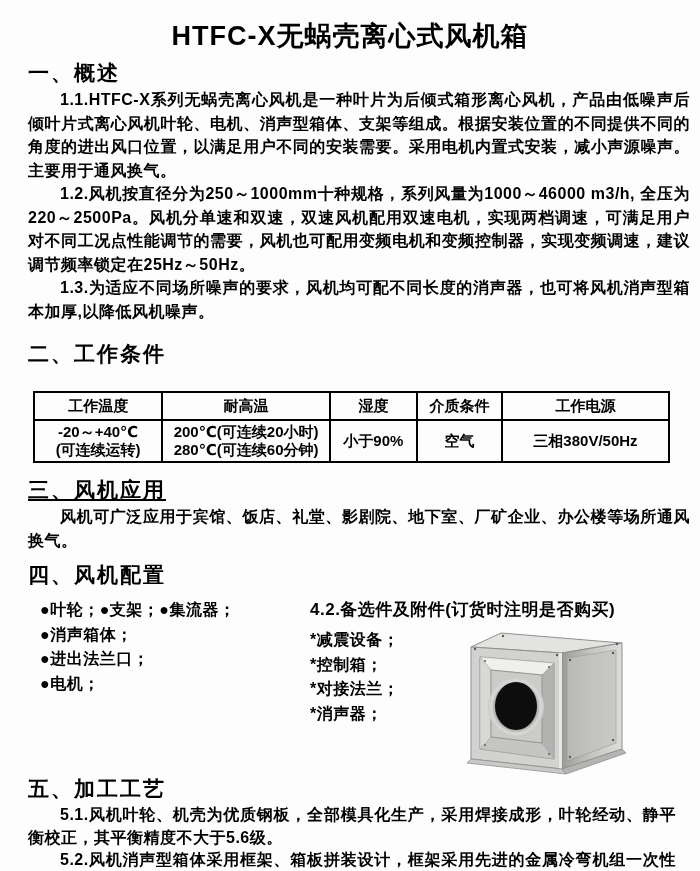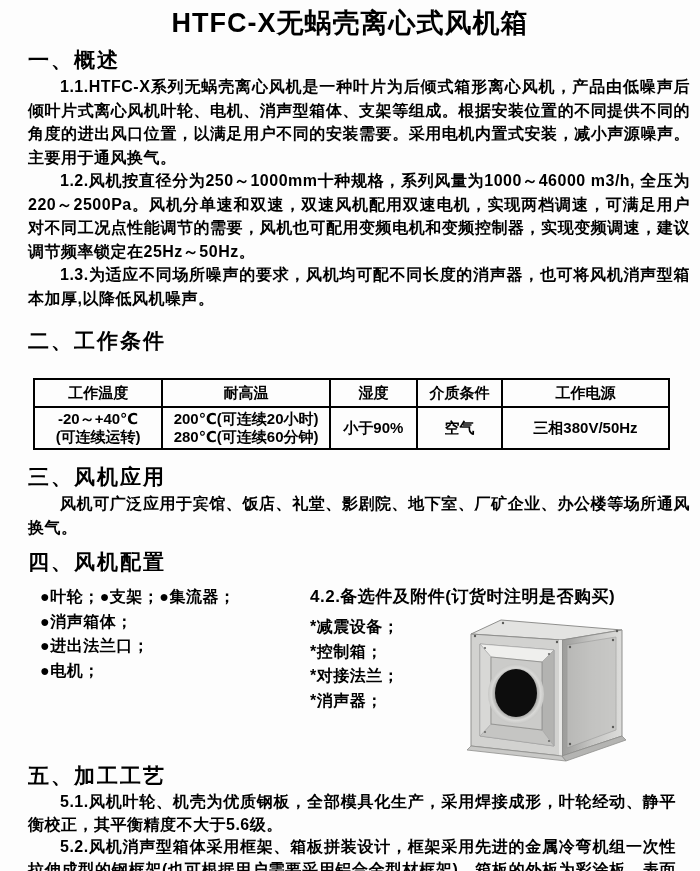--- a/index.html
+++ b/index.html
@@ -10,21 +10,21 @@
     background: #fdfdfd;
     color: #000;
     font-family: "Liberation Sans", "DejaVu Sans", sans-serif;
     font-weight: bold;
     overflow: hidden;
     box-sizing: border-box;
   }
   .doc-title {
     text-align: center;
     font-size: 27px;
-    padding-top: 7px;
+    padding-top: 20px;
     letter-spacing: 1px;
     line-height: 32px;
   }
   .sec-heading {
     font-size: 21px;
     line-height: 26px;
     margin: 8px 0 2px 28px;
     letter-spacing: 2px;
   }
   .body-p {
@@ -44,21 +44,21 @@
   .cond-table th, .cond-table td {
     border: 2px solid #000;
     text-align: center;
     vertical-align: middle;
     font-size: 15px;
     padding: 1px 2px;
     font-weight: bold;
   }
   .cond-table th { height: 24px; }
   .cond-table td { height: 38px; line-height: 18px; }
-  .h-mt { margin-top: 14px; }
+  .h-mt { margin-top: 14px; text-decoration: underline; }
   .config-area {
     position: relative;
     height: 182px;
     margin-top: 4px;
   }
   .sub-heading {
     font-size: 17px;
     line-height: 24px;
     letter-spacing: 0.5px;
   }

